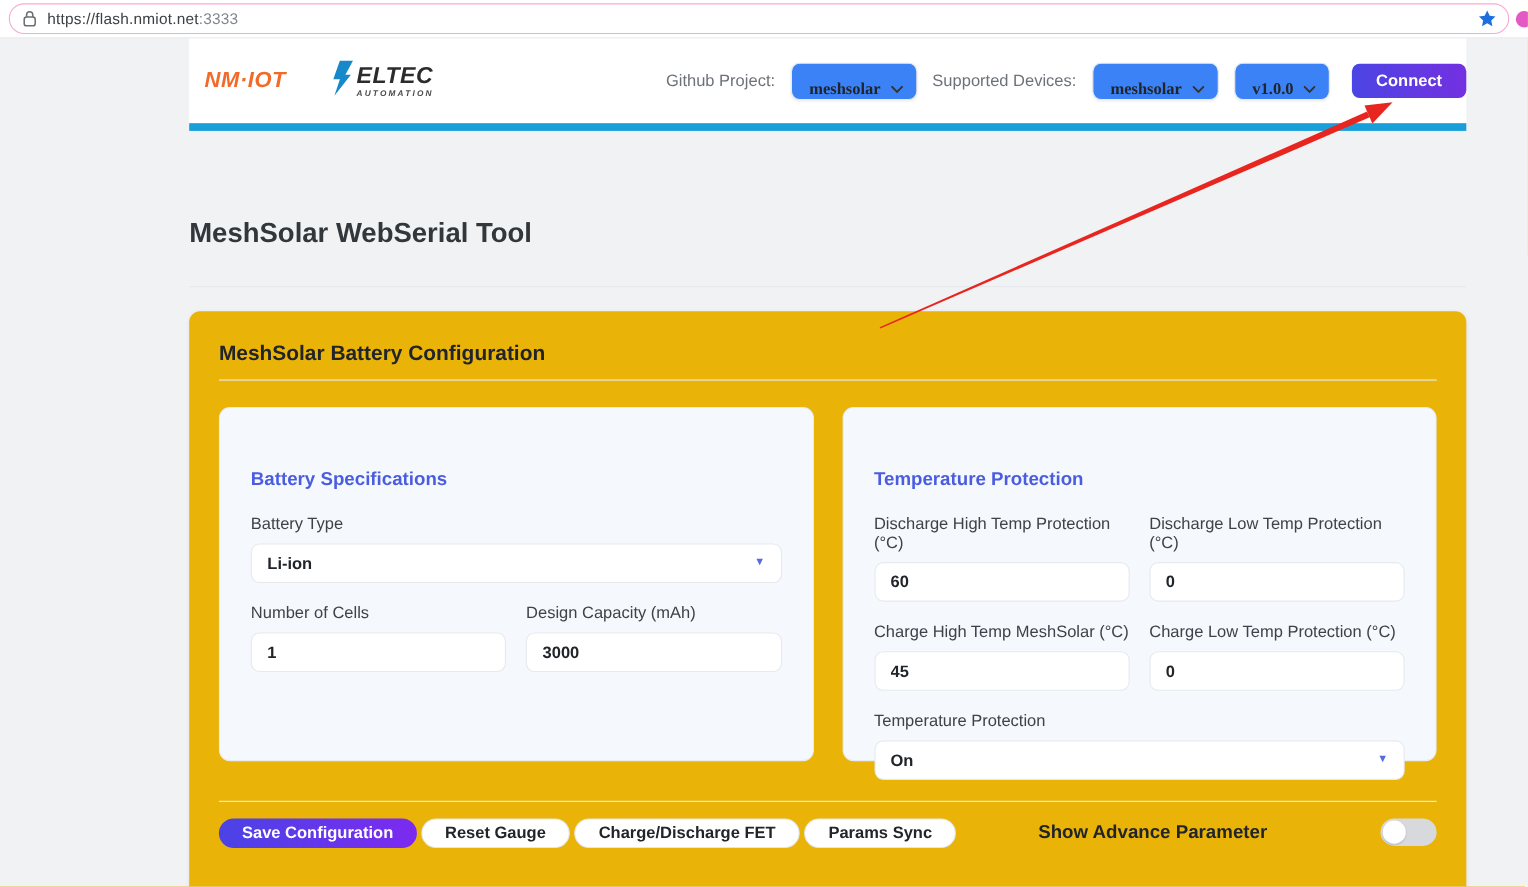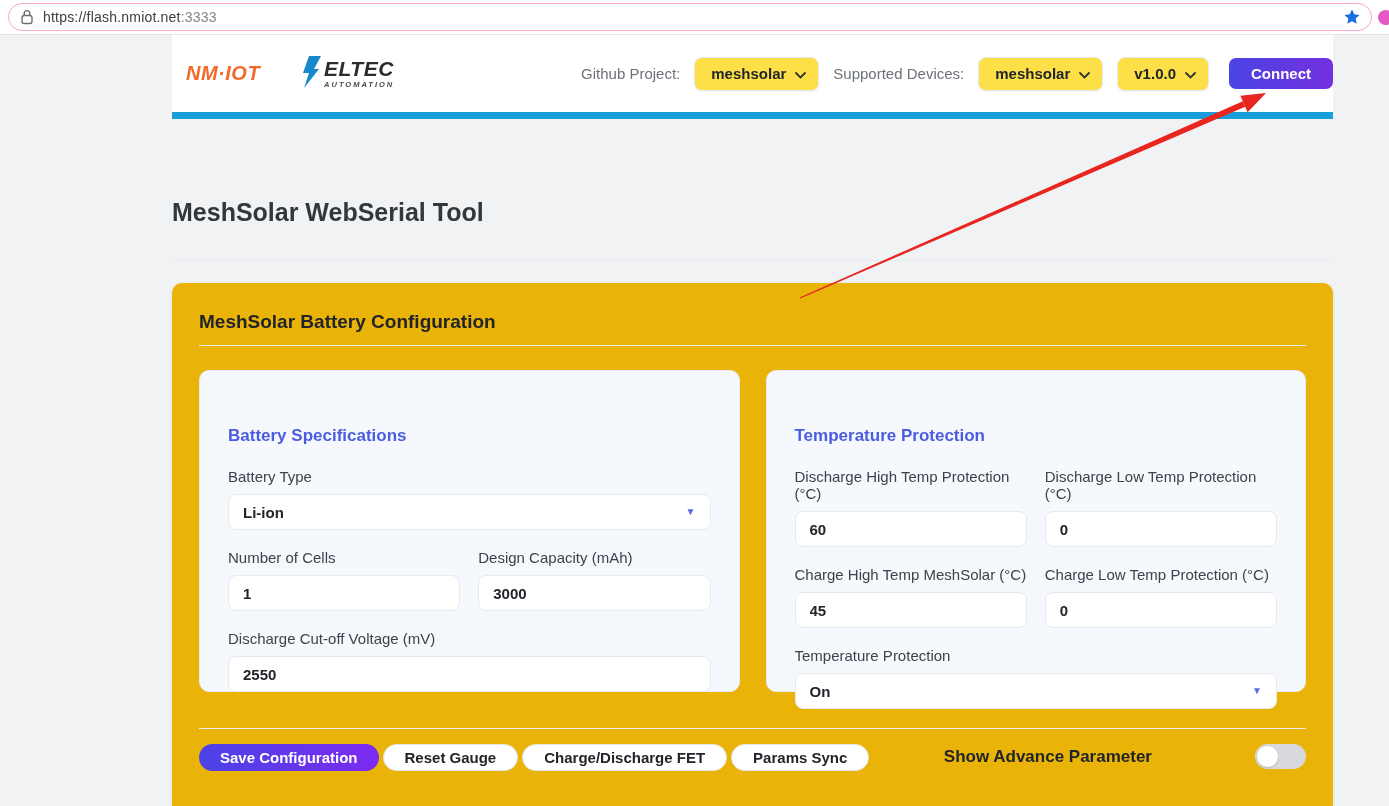--- a/index.html
+++ b/index.html
@@ -45,24 +45,25 @@
     font-style:italic; font-weight:bold; font-size:21px; color:#2c2c2e;
     letter-spacing:.5px; line-height:21px;
   }
   .heltec-sub {
     font-style:italic; font-weight:bold; font-size:7.5px; color:#4a4a4c;
     letter-spacing:2px; text-align:right; margin-top:1px;
   }
   .header-right { margin-left:auto; display:flex; align-items:center; }
   .hdr-label { font-size:15px; color:#6d7279; margin-right:14px; }
   .hsel {
-    height:34px; background:#fde047; border:1px solid #e7e9ec; border-radius:8px;
+    height:34px; background:#3b82f6; border:1px solid #e7e9ec; border-radius:8px;
     box-shadow:0 1px 2px rgba(0,0,0,.05);
-    display:flex; align-items:center; padding:0 12px 0 16px; margin-right:14px;
+    display:flex; align-items:flex-end; padding:0 12px 0 16px; margin-right:14px;
     cursor:pointer;
+    font-family:Liberation Serif, serif;
   }
   .hsel-val { font-size:15px; font-weight:bold; color:#212529; margin-right:9px; }
   .connect-btn {
     height:31px; padding:0 22px; margin-left:20px; border:none; cursor:pointer;
     border-radius:7px; color:#fff; font-weight:bold; font-size:15px;
     font-family:"Liberation Sans", sans-serif;
     background:linear-gradient(90deg,#4b44e4,#7430e0);
   }
   .cyan-bar { height:7px; background:#189fd9; }
 
@@ -225,24 +226,20 @@
           <div class="field">
             <div class="field-label">Number of Cells</div>
             <input class="field-input" value="1" style="">
           </div>
           <div class="field">
             <div class="field-label">Design Capacity (mAh)</div>
             <input class="field-input" value="3000" style="">
           </div>
         </div>
 
-        <div class="field">
-          <div class="field-label">Discharge Cut-off Voltage (mV)</div>
-          <input class="field-input" value="2550" style="">
-        </div>
       </div>
 
       <div class="panel">
         <div class="panel-title">Temperature Protection</div>
 
         <div class="field-row">
           <div class="field">
             <div class="field-label">Discharge High Temp Protection (°C)</div>
             <input class="field-input" value="60" style="">
           </div>

